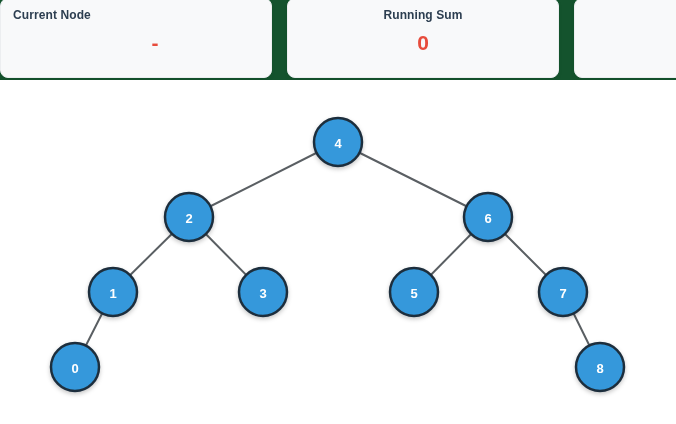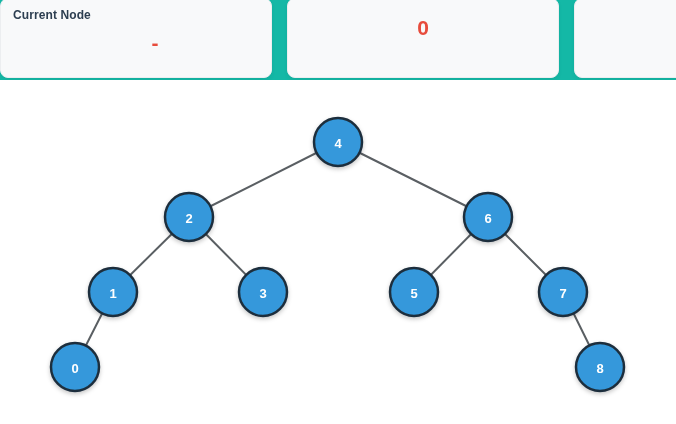--- a/index.html
+++ b/index.html
@@ -12,21 +12,21 @@
     height: 424px;
     overflow: hidden;
     font-family: "Liberation Sans", sans-serif;
     -webkit-font-smoothing: antialiased;
   }
 
   #app {
     position: relative;
     width: 676px;
     height: 424px;
-    background: #14b8a6;
+    background: #14532d;
     overflow: hidden;
   }
 
   
   .stats-row {
     position: absolute;
     left: 0;
     top: -2px;
     width: 846px;           
     height: 80px;
@@ -119,20 +119,21 @@
 <div id="app">
 
   <div class="stats-row">
 
     <div class="stat-card align-left-label">
       <div class="stat-label">Current Node</div>
       <div class="stat-value">-</div>
     </div>
 
     <div class="stat-card">
+      <div class="stat-label">Running Sum</div>
       <div class="stat-value">0</div>
     </div>
 
     <div class="stat-card card-progress">
       
       
     </div>
 
   </div>
 

